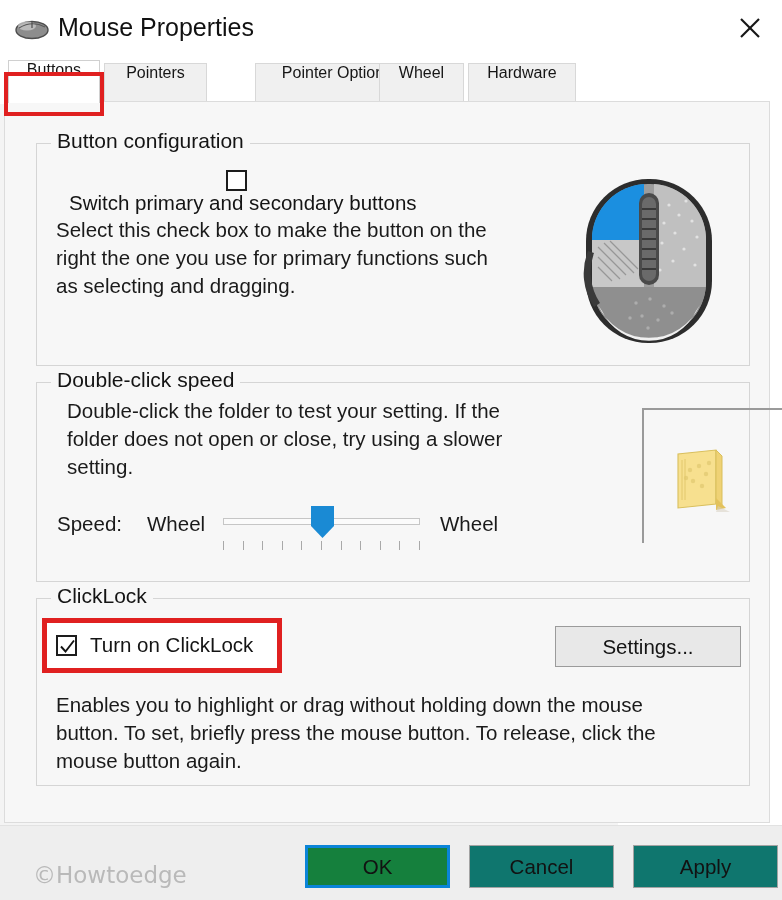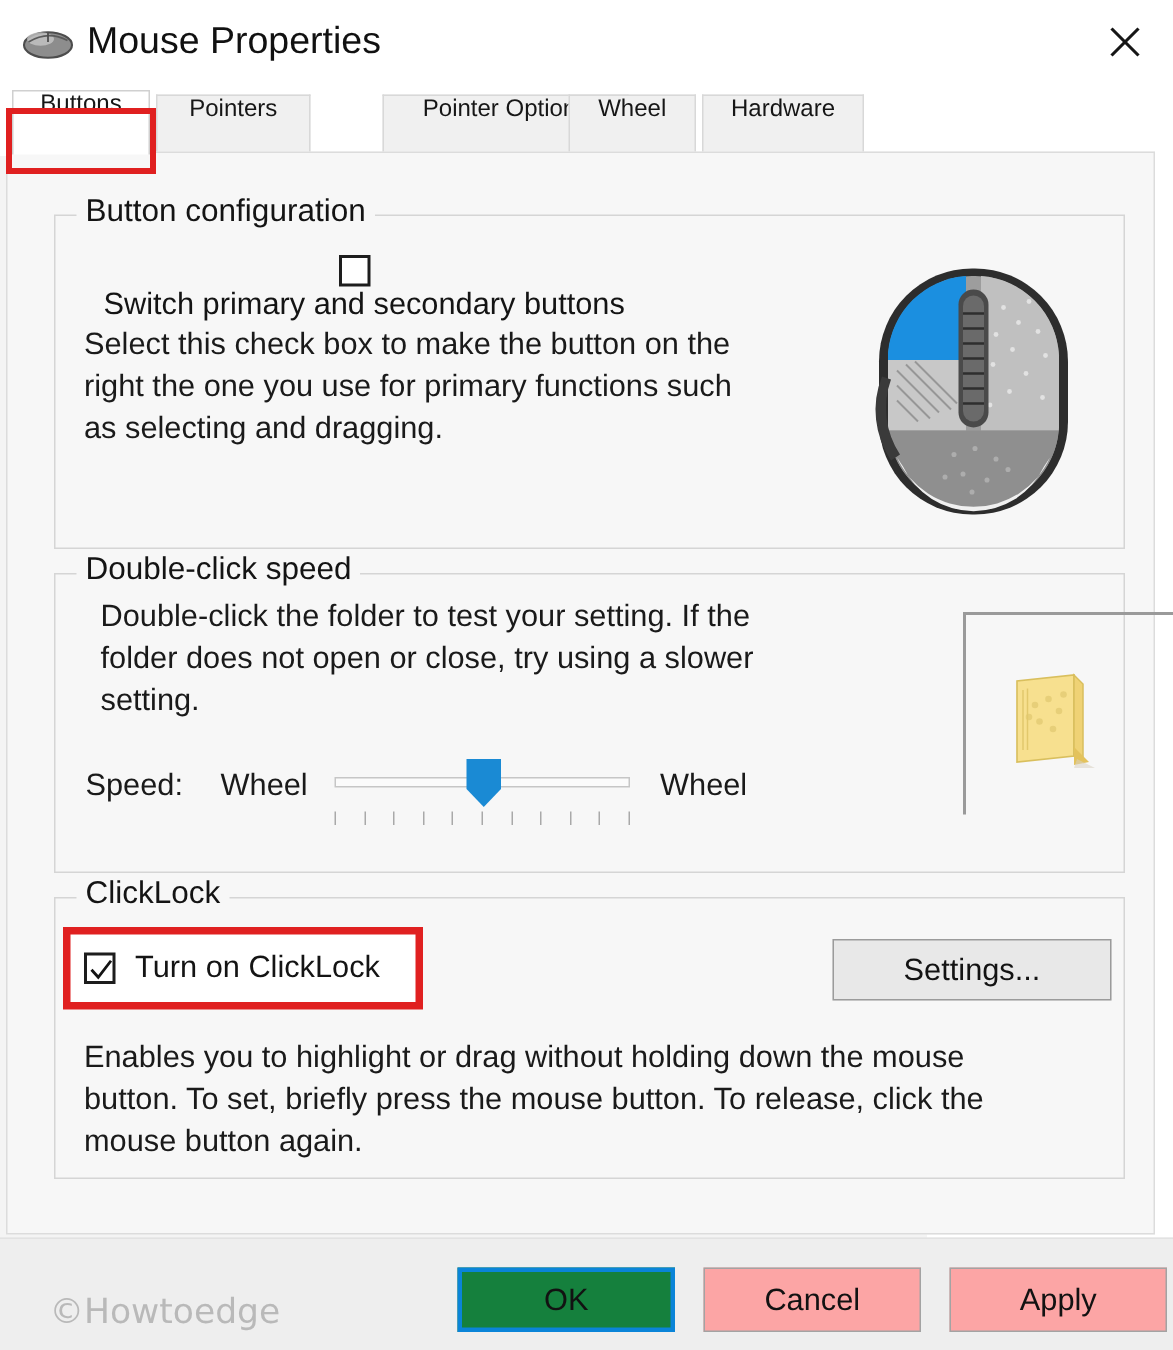--- a/index.html
+++ b/index.html
@@ -248,21 +248,21 @@
     position: absolute;
     left: 0; top: 825px;
     width: 782px; height: 75px;
     background: #eeeeee;
     border-top: 1px solid #e2e2e2;
   }
   .dlgbtn {
     position: absolute;
     top: 19px;
     height: 43px;
-    background: #fca5a5;
+    background: #0f766e;
     border: 1px solid #a3a3a3;
     box-sizing: border-box;
     display: flex; align-items: center; justify-content: center;
     font-size: 20.5px;
     color: #121212;
     cursor: default;
   }
   #btn-ok     { left: 305px; width: 145px; border: 3px solid #0a84d8; background:#15803d; }
   #btn-cancel { left: 469px; width: 145px; }
   #btn-apply  { left: 633px; width: 145px; }

